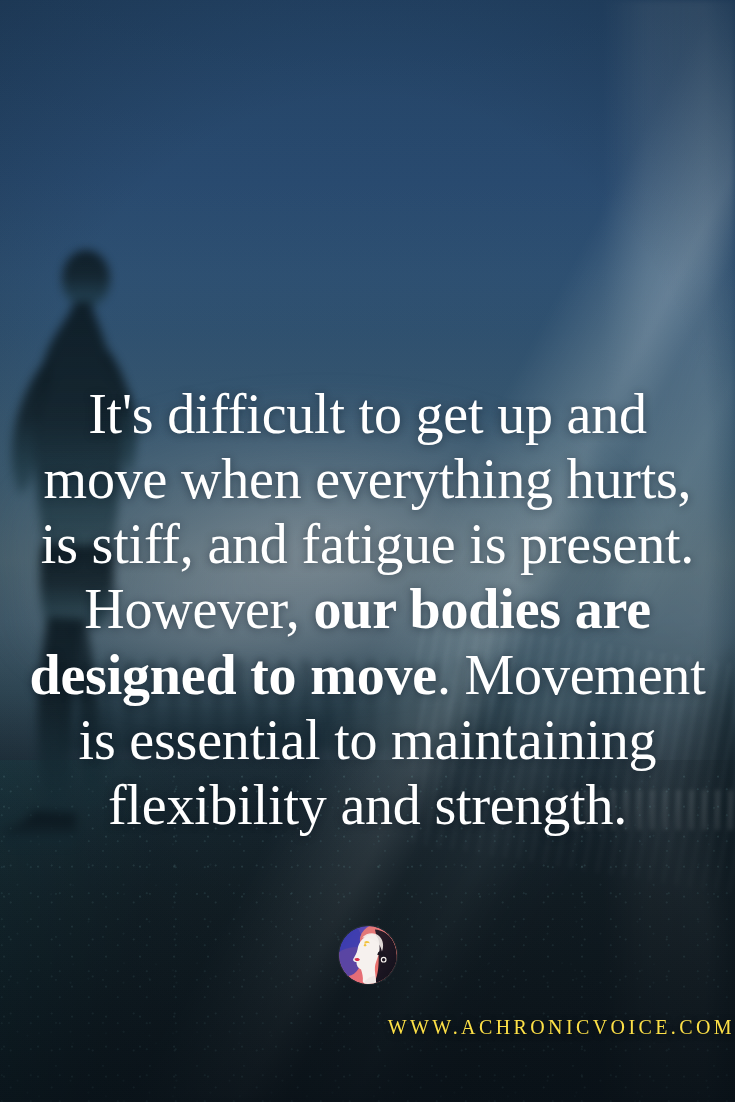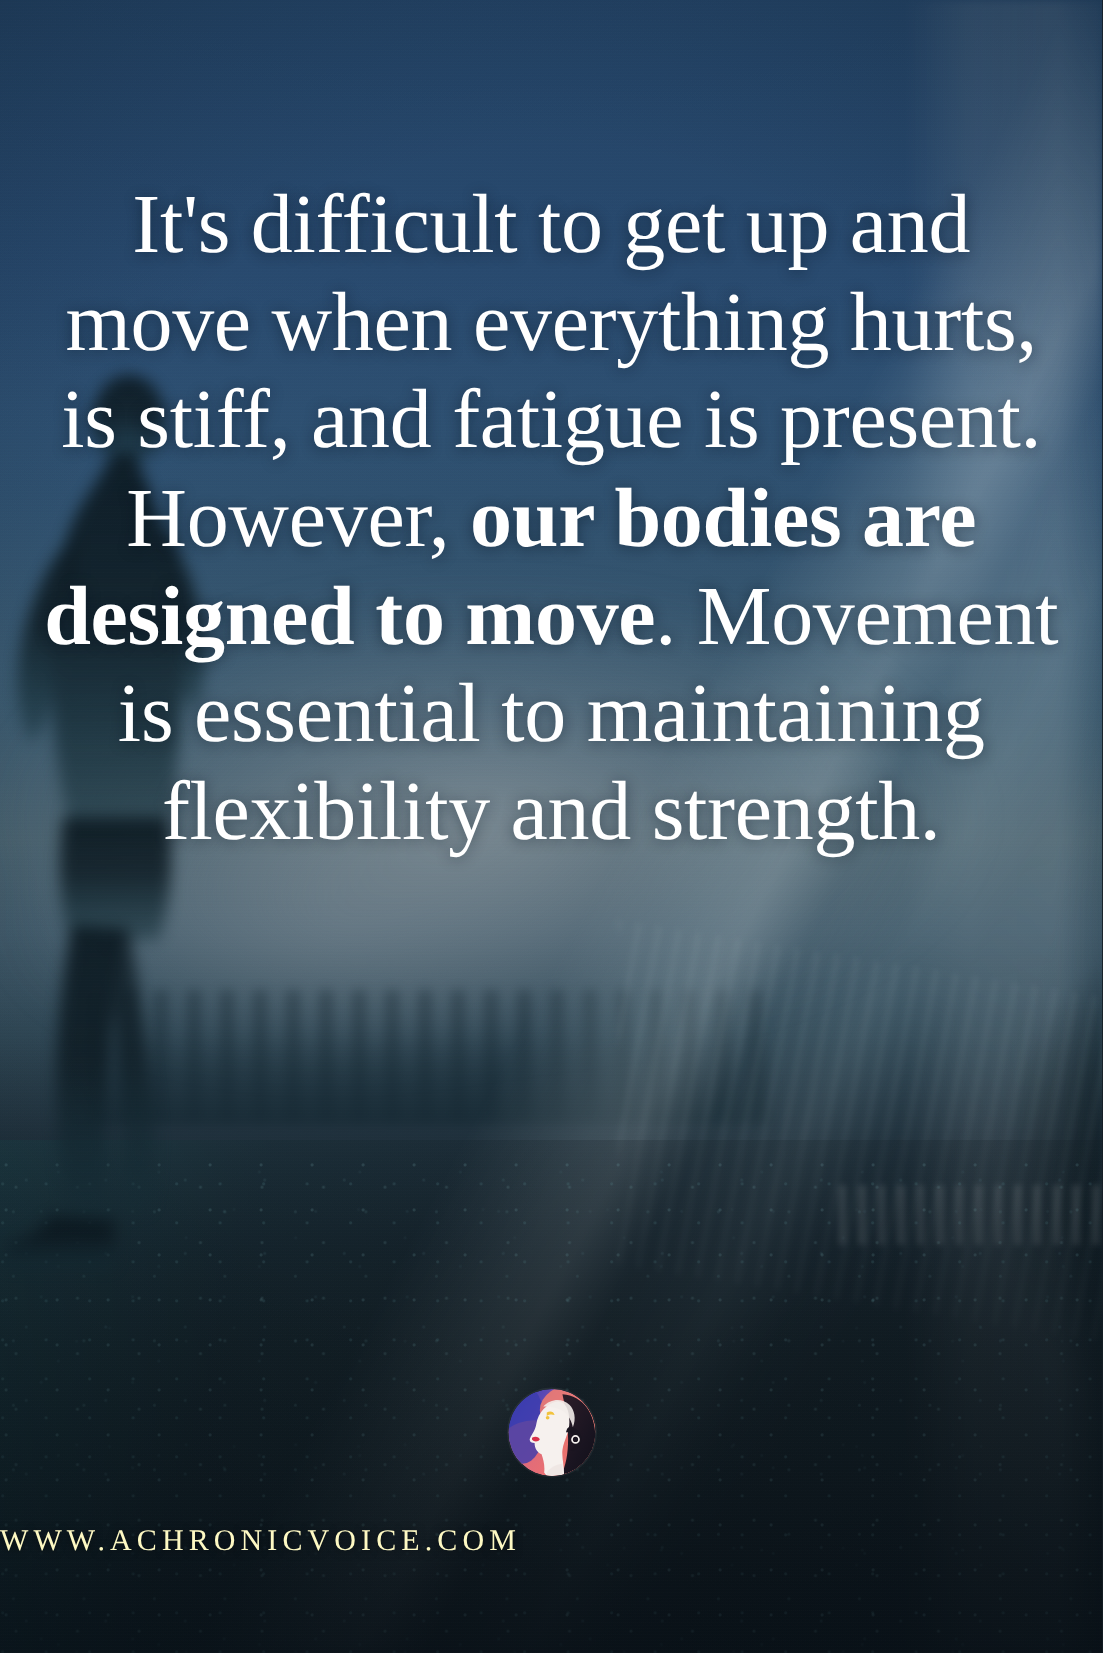--- a/index.html
+++ b/index.html
@@ -138,21 +138,21 @@
   }
 
   
   .content {
     position: relative;
     z-index: 5;
     width: 100%;
     height: 100%;
     box-sizing: border-box;
     display: flex;
-    flex-direction: column;
+    flex-direction: row;
     align-items: center;
   }
 
   .quote {
     margin: 0;
     padding: 0 28px;
     box-sizing: border-box;
     width: 100%;
     margin-top: 118px;
     text-align: center;
@@ -194,22 +194,22 @@
     display: block;
     box-shadow: 0 0 0 1px rgba(255,255,255,0.06);
   }
   .logo svg { display: block; width: 58px; height: 58px; }
 
   .site-url {
     position: absolute;
     top: 1016px;
     left: 0;
     width: 100%;
-    text-align: left;
-    color: #fef9c3;
+    text-align: right;
+    color: #fde047;
     font-family: "Liberation Serif", "DejaVu Serif", serif;
     font-size: 20px;
     letter-spacing: 3.4px;
     text-shadow: 0 1px 6px rgba(0,0,0,0.6);
   }
 </style>
 </head>
 <body>
 
 <div id="poster">

